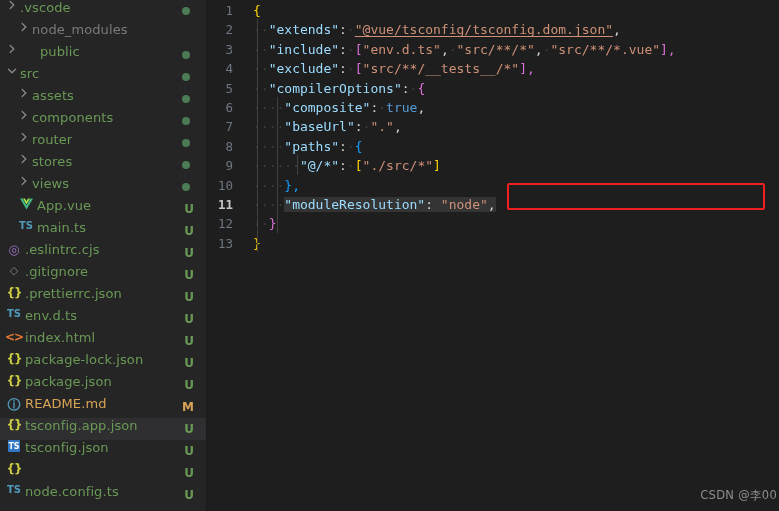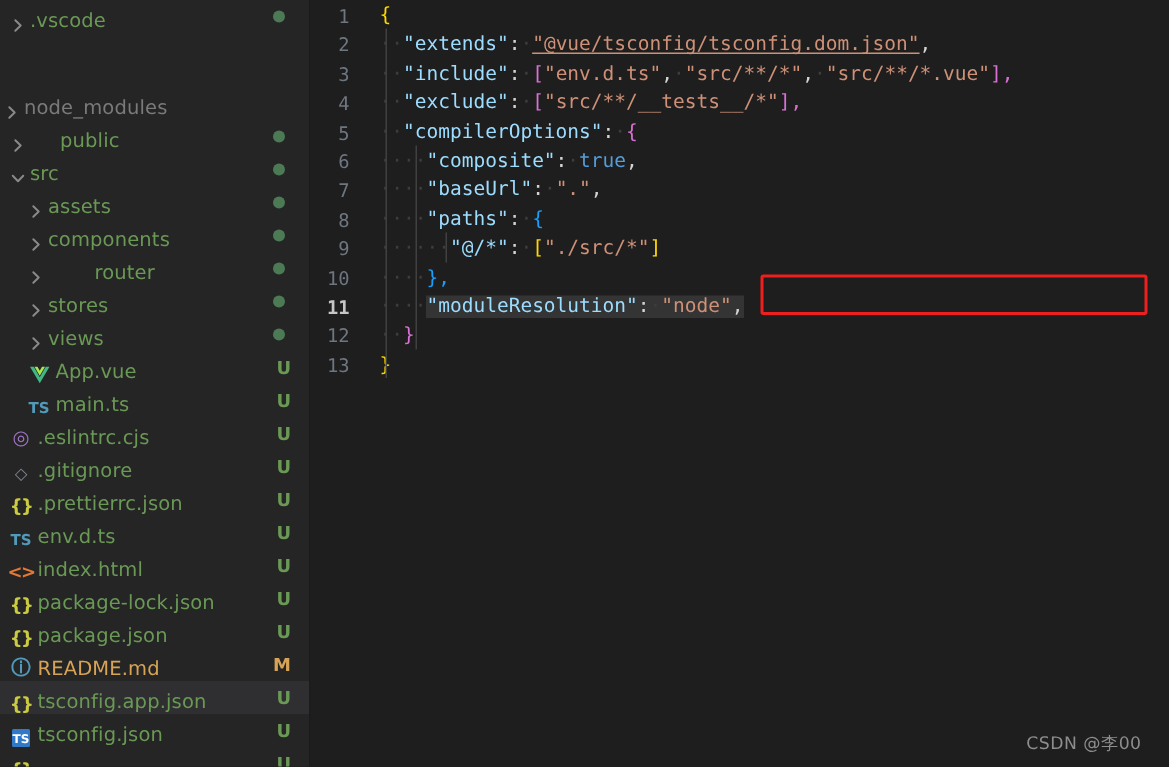--- a/index.html
+++ b/index.html
@@ -30,21 +30,21 @@
     box-sizing: border-box;
     border-right: 1px solid #1b1b1c;
     overflow: hidden;
     position: relative;
     flex: 0 0 207px;
   }
   .tree-row {
     position: relative;
     height: 22px;
     display: flex;
-    align-items: flex-end;
+    align-items: flex-start;
     font-size: 13px;
     white-space: nowrap;
     cursor: pointer;
     padding-right: 4px;
   }
   .tree-row.selected {
     background: #2f2f31;
   }
   .twisty {
     width: 15px;
@@ -176,21 +176,21 @@
     width: 258px;
     height: 27px;
     border: 2.5px solid #f01f1f;
     border-radius: 2px;
     box-sizing: border-box;
     pointer-events: none;
   }
 
   #watermark {
     position: absolute;
-    right: 18px;
+    right: 2px;
     bottom: 8px;
     font-size: 11.5px;
     color: #8d8d8d;
     font-family: "DejaVu Sans", sans-serif;
     letter-spacing: 0.3px;
     user-select: none;
   }
 </style>
 </head>
 <body>
@@ -201,21 +201,21 @@
     <div id="tree">
         <div class="tree-row" style="padding-left: 4px;">
           <span class="twisty">
             <svg width="10" height="10" viewBox="0 0 10 10">
               <path d="M3.2 1.5 L6.8 5 L3.2 8.5" fill="none" stroke="currentColor" stroke-width="1.3" stroke-linecap="round" stroke-linejoin="round"></path>
             </svg>
           </span>
           <span class="label" style="color: rgb(106, 153, 85);">.vscode</span>
           <span class="status-dot" style="background: rgb(75, 122, 85);"></span>
         </div>
-        <div class="tree-row" style="padding-left: 0; margin-top: 36px;">
+        <div class="tree-row" style="padding-left: 16px;">
           <span class="twisty">
             <svg width="10" height="10" viewBox="0 0 10 10">
               <path d="M3.2 1.5 L6.8 5 L3.2 8.5" fill="none" stroke="currentColor" stroke-width="1.3" stroke-linecap="round" stroke-linejoin="round"></path>
             </svg>
           </span>
           <span class="label" style="color: rgb(122, 122, 122);">node_modules</span>
         </div>
         <div class="tree-row" style="padding-left: 4px;">
           <span class="twisty">
             <svg width="10" height="10" viewBox="0 0 10 10">
@@ -245,21 +245,21 @@
         </div>
         <div class="tree-row" style="padding-left: 16px;">
           <span class="twisty">
             <svg width="10" height="10" viewBox="0 0 10 10">
               <path d="M3.2 1.5 L6.8 5 L3.2 8.5" fill="none" stroke="currentColor" stroke-width="1.3" stroke-linecap="round" stroke-linejoin="round"></path>
             </svg>
           </span>
           <span class="label" style="color: rgb(106, 153, 85);">components</span>
           <span class="status-dot" style="background: rgb(75, 122, 85);"></span>
         </div>
-        <div class="tree-row" style="padding-left: 16px; gap: 31px;">
+        <div class="tree-row" style="padding-left: 16px;">
           <span class="twisty">
             <svg width="10" height="10" viewBox="0 0 10 10">
               <path d="M3.2 1.5 L6.8 5 L3.2 8.5" fill="none" stroke="currentColor" stroke-width="1.3" stroke-linecap="round" stroke-linejoin="round"></path>
             </svg>
           </span>
           <span class="label" style="color: rgb(106, 153, 85);">router</span>
           <span class="status-dot" style="background: rgb(75, 122, 85);"></span>
         </div>
         <div class="tree-row" style="padding-left: 16px;">
           <span class="twisty">

